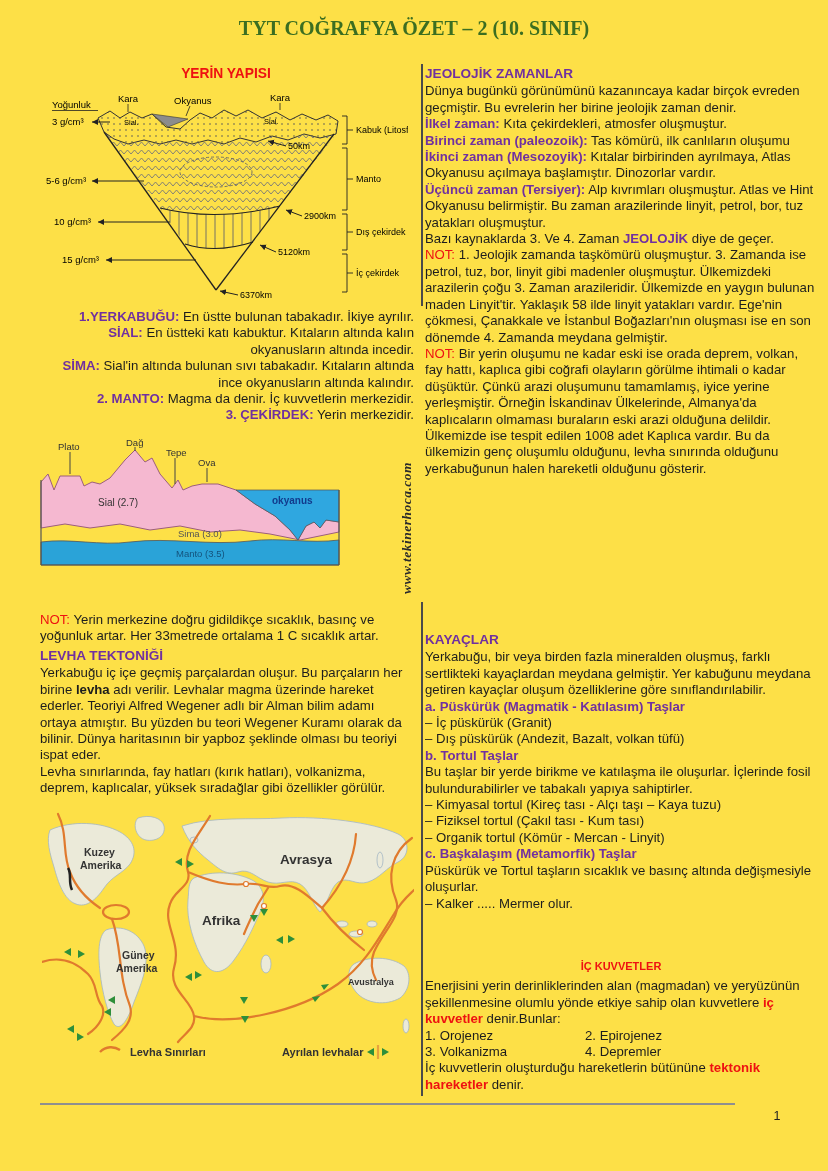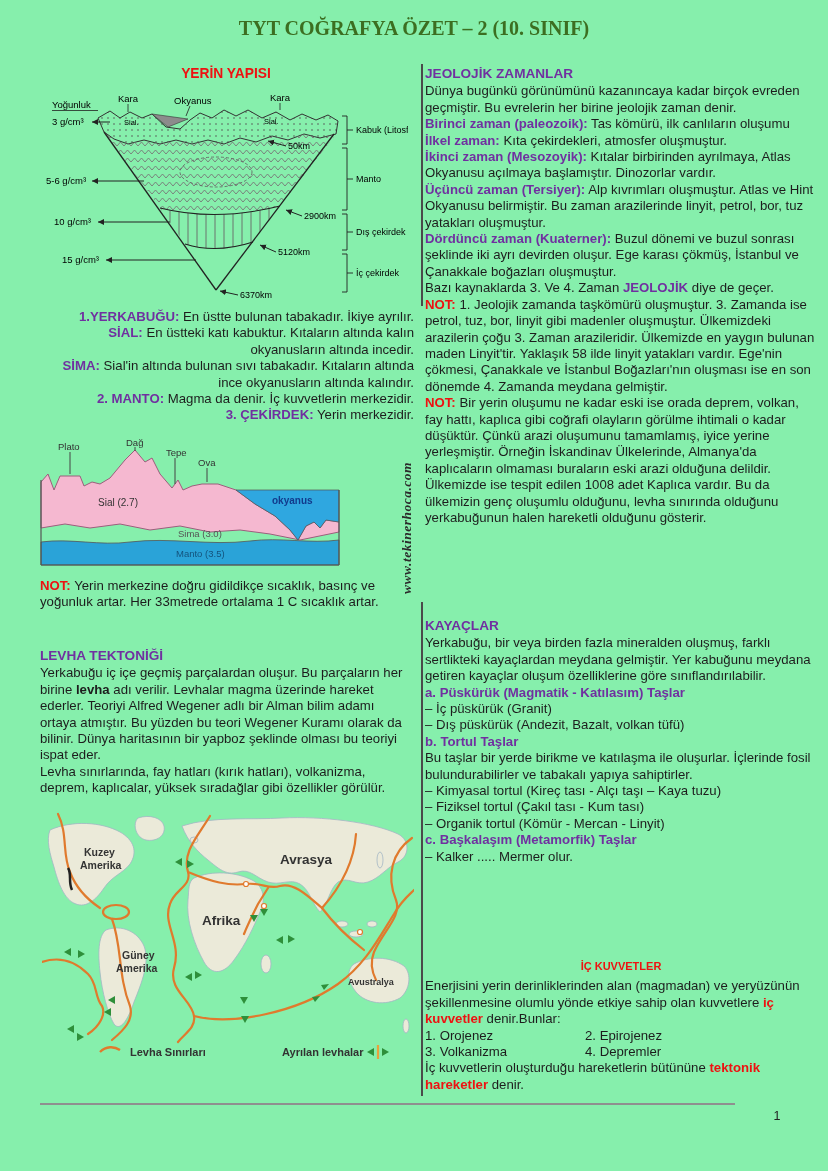--- a/index.html
+++ b/index.html
@@ -1,24 +1,24 @@
 <!DOCTYPE html>
 <html><head>
 <meta charset="utf-8">
 <style>
   html,body{margin:0;padding:0;background:#fff;}
-  .page{position:relative;width:828px;height:1171px;background:#86efac;overflow:hidden;
+  .page{position:relative;width:828px;height:1171px;background:#fde047;overflow:hidden;
         font-family:"Liberation Sans",sans-serif;font-size:13.2px;line-height:16.4px;color:#1d1d1d;}
   .title{position:absolute;top:20px;left:0;width:100%;text-align:center;
          font-family:"Liberation Serif",serif;font-weight:bold;font-size:20px;color:#3c6e21;}
   .abs{position:absolute;}
   .h-red{color:#ee1111;font-weight:bold;font-size:13.8px;text-align:center;margin:0 0 4px 0;}
   .h-purple{color:#7030a0;font-weight:bold;font-size:13.6px;margin:0 0 1px 0;}
   .lead-p{color:#7030a0;font-weight:bold;}
-  .lead-r{color:#ee1111;font-weight:bold;}
+  .lead-r{color:#ee1111;font-weight:normal;}
   .red-b{color:#ee1111;font-weight:bold;}
   .purple-b{color:#7030a0;font-weight:bold;}
   p{margin:0;}
   .divider{position:absolute;left:421px;width:1.5px;background:#4a4a4a;}
   .watermark{position:absolute;left:399px;top:424px;height:170px;
              writing-mode:vertical-rl;transform:rotate(180deg);
              font-family:"Liberation Serif",serif;font-style:italic;font-weight:bold;
              font-size:13.5px;letter-spacing:.5px;color:#2b2b2b;}
   .footer-line{position:absolute;left:40px;top:1103px;width:695px;height:2px;background:#8f8f8f;}
   .page-num{position:absolute;left:762px;top:1108px;width:30px;text-align:center;font-size:12.5px;color:#222;}
@@ -131,21 +131,21 @@
     <text x="126" y="18" font-size="9.5" fill="#333">Tepe</text>
     <line x1="135" y1="20" x2="135" y2="46" stroke="#444" stroke-width="1"></line>
     <text x="158" y="28" font-size="9.5" fill="#333">Ova</text>
     <line x1="167" y1="30" x2="167" y2="44" stroke="#444" stroke-width="1"></line>
     <text x="58" y="68" font-size="10" fill="#333">Sial (2.7)</text>
     <text x="232" y="66" font-size="10" font-weight="bold" fill="#123a8c">okyanus</text>
     <text x="138" y="99" font-size="9.5" fill="#555">Sima (3.0)</text>
     <text x="136" y="119" font-size="9.5" fill="#14537d">Manto (3.5)</text>
   </svg>
 
-  <div class="abs" style="left:40px;top:578px;width:374px;">
+  <div class="abs" style="left:40px;top:612px;width:374px;">
     <p><span class="lead-r">NOT:</span><span> Yerin merkezine doğru gidildikçe sıcaklık, basınç ve yoğunluk artar. Her 33metrede ortalama 1 C sıcaklık artar.</span></p>
   </div>
 
   <div class="abs" style="left:40px;top:648px;width:374px;">
     <p class="h-purple">LEVHA TEKTONİĞİ</p>
     <p><span>Yerkabuğu iç içe geçmiş parçalardan oluşur. Bu parçaların her birine </span><span style="font-weight:bold">levha</span><span> adı verilir. Levhalar magma üzerinde hareket ederler. Teoriyi Alfred Wegener adlı bir Alman bilim adamı ortaya atmıştır. Bu yüzden bu teori Wegener Kuramı olarak da bilinir. Dünya haritasının bir yapboz şeklinde olması bu teoriyi ispat eder.</span></p>
     <p>Levha sınırlarında, fay hatları (kırık hatları), volkanizma, deprem, kaplıcalar, yüksek sıradağlar gibi özellikler görülür.</p>
   </div>
 
   <svg class="abs" style="left:42px;top:812px;" width="372" height="252" viewBox="0 0 372 252">
@@ -218,42 +218,42 @@
     <g>
       <polygon points="325,240 332,236 332,244" fill="#2e8f3a"></polygon>
       <line x1="336" y1="233" x2="336" y2="247" stroke="#e8a13c" stroke-width="2.2"></line>
       <polygon points="347,240 340,236 340,244" fill="#2e8f3a"></polygon>
     </g>
   </svg>
 
   <div class="abs" style="left:425px;top:66px;width:392px;">
     <p class="h-purple">JEOLOJİK ZAMANLAR</p>
     <p>Dünya bugünkü görünümünü kazanıncaya kadar birçok evreden geçmiştir. Bu evrelerin her birine jeolojik zaman denir.</p>
+    <p><span class="lead-p">İlkel zaman:</span><span> Kıta çekirdekleri, atmosfer oluşmuştur.</span></p>
     <p><span class="lead-p">Birinci zaman (paleozoik):</span><span> Tas kömürü, ilk canlıların oluşumu</span></p>
-    <p><span class="lead-p">İlkel zaman:</span><span> Kıta çekirdekleri, atmosfer oluşmuştur.</span></p>
     <p><span class="lead-p">İkinci zaman (Mesozoyik):</span><span> Kıtalar birbirinden ayrılmaya, Atlas Okyanusu açılmaya başlamıştır. Dinozorlar vardır.</span></p>
     <p><span class="lead-p">Üçüncü zaman (Tersiyer):</span><span> Alp kıvrımları oluşmuştur. Atlas ve Hint Okyanusu belirmiştir. Bu zaman arazilerinde linyit, petrol, bor, tuz yatakları oluşmuştur.</span></p>
-    <p><span class="lead-p">Dördüncü zaman (Kuaterner):</span><span> Buzul dönemi ve buzul sonrası şeklinde iki ayrı devirden oluşur. Ege karası çökmüş, İstanbul ve Çanakkale boğazları oluşmuştur.</span></p>
     <p><span>Bazı kaynaklarda 3. Ve 4. Zaman </span><span class="purple-b">JEOLOJİK</span><span> diye de geçer.</span></p>
     <p><span class="lead-r">NOT:</span><span> 1. Jeolojik zamanda taşkömürü oluşmuştur. 3. Zamanda ise petrol, tuz, bor, linyit gibi madenler oluşmuştur. Ülkemizdeki arazilerin çoğu 3. Zaman arazileridir. Ülkemizde en yaygın bulunan maden Linyit'tir. Yaklaşık 58 ilde linyit yatakları vardır. Ege'nin çökmesi, Çanakkale ve İstanbul Boğazları'nın oluşması ise en son dönemde 4. Zamanda meydana gelmiştir.</span></p>
     <p><span class="lead-r">NOT:</span><span> Bir yerin oluşumu ne kadar eski ise orada deprem, volkan, fay hattı, kaplıca gibi coğrafi olayların görülme ihtimali o kadar düşüktür. Çünkü arazi oluşumunu tamamlamış, iyice yerine yerleşmiştir. Örneğin İskandinav Ülkelerinde, Almanya'da kaplıcaların olmaması buraların eski arazi olduğuna delildir. Ülkemizde ise tespit edilen 1008 adet Kaplıca vardır. Bu da ülkemizin genç oluşumlu olduğunu, levha sınırında olduğunu yerkabuğunun halen hareketli olduğunu gösterir.</span></p>
   </div>
 
-  <div class="abs" style="left:425px;top:618px;width:392px;">
+  <div class="abs" style="left:425px;top:632px;width:392px;">
     <p class="h-purple">KAYAÇLAR</p>
     <p>Yerkabuğu, bir veya birden fazla mineralden oluşmuş, farklı sertlikteki kayaçlardan meydana gelmiştir. Yer kabuğunu meydana getiren kayaçlar oluşum özelliklerine göre sınıflandırılabilir.</p>
     <p class="purple-b">a. Püskürük (Magmatik - Katılasım) Taşlar</p>
     <p>– İç püskürük (Granit)</p>
     <p>– Dış püskürük (Andezit, Bazalt, volkan tüfü)</p>
     <p class="purple-b">b. Tortul Taşlar</p>
     <p>Bu taşlar bir yerde birikme ve katılaşma ile oluşurlar. İçlerinde fosil bulundurabilirler ve tabakalı yapıya sahiptirler.</p>
     <p>– Kimyasal tortul (Kireç tası - Alçı taşı – Kaya tuzu)</p>
     <p>– Fiziksel tortul (Çakıl tası - Kum tası)</p>
     <p>– Organik tortul (Kömür - Mercan - Linyit)</p>
     <p class="purple-b">c. Başkalaşım (Metamorfik) Taşlar</p>
+    <p>Püskürük ve Tortul taşların sıcaklık ve basınç altında değişmesiyle oluşurlar.</p>
     <p>– Kalker ..... Mermer olur.</p>
   </div>
 
   <div class="abs" style="left:425px;top:958px;width:392px;">
     <p class="h-red" style="font-size:11px;">İÇ KUVVETLER</p>
     <p><span>Enerjisini yerin derinliklerinden alan (magmadan) ve yeryüzünün şekillenmesine olumlu yönde etkiye sahip olan kuvvetlere </span><span class="red-b">iç kuvvetler</span><span> denir.Bunlar:</span></p>
     <div class="ik-row">
       <span>1. Orojenez</span>
       <span>2. Epirojenez</span>
     </div>

